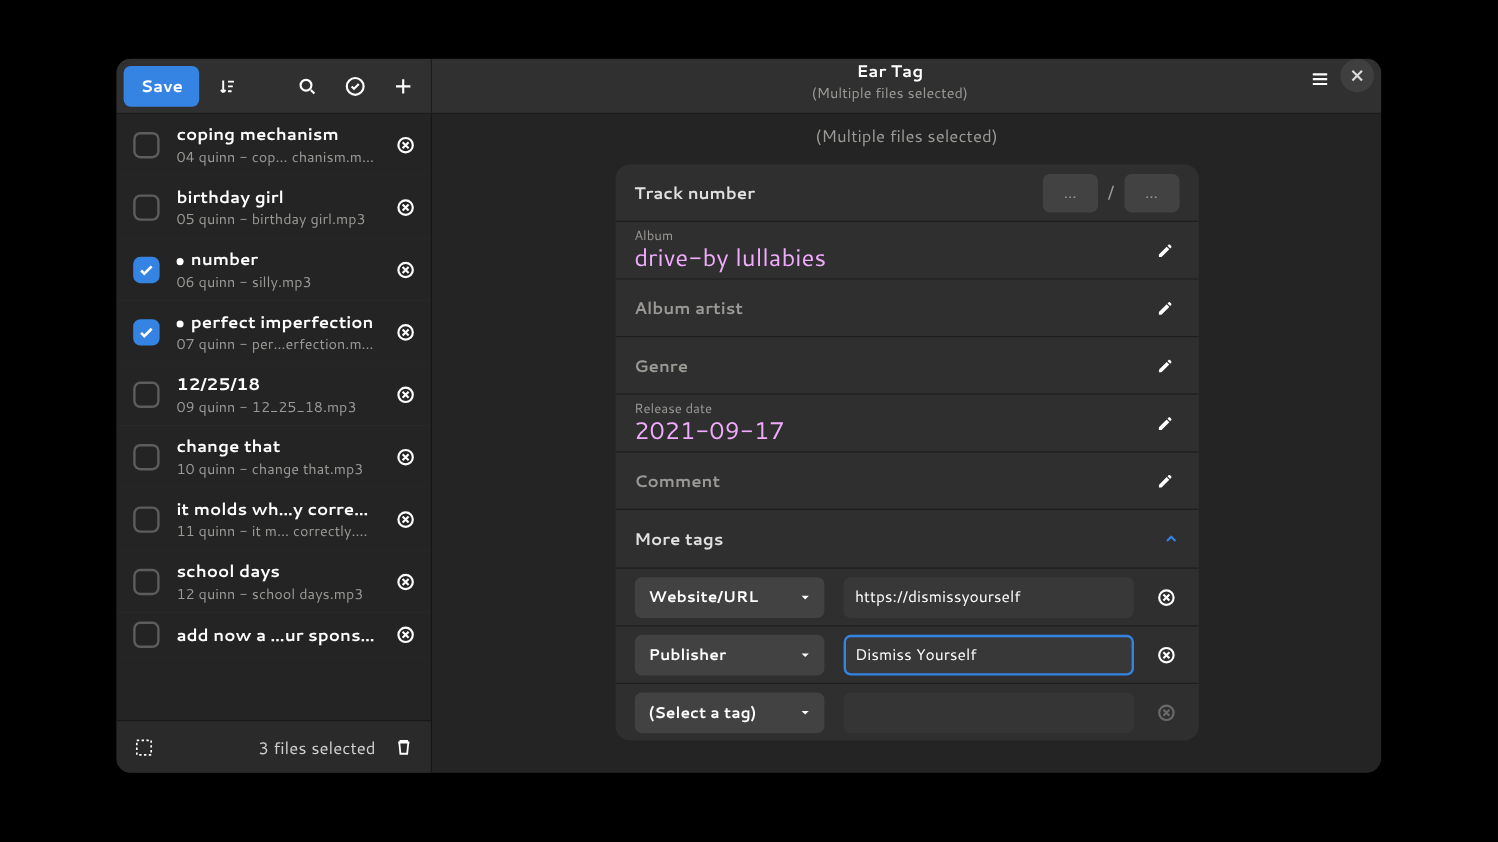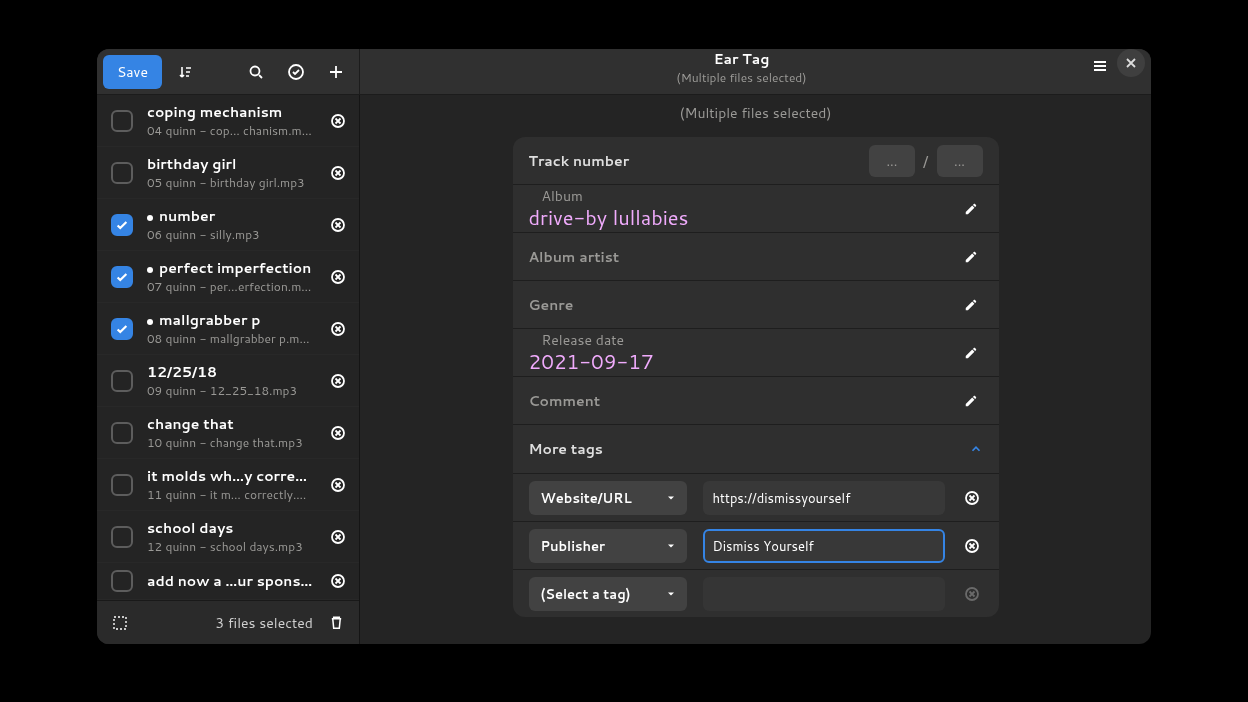--- a/index.html
+++ b/index.html
@@ -36,21 +36,21 @@
     width: 34px; height: 34px;
     border-radius: 6px;
     display: flex; align-items: center; justify-content: center;
     cursor: pointer; color: #fff;
   }
   .save-btn {
     background: #3584e4; color: #fff;
     padding: 0 14px; height: 34px;
     border-radius: 6px;
     display: flex; align-items: center; justify-content: center;
-    font-weight: 400; font-size: 14px;
+    font-weight: 700; font-size: 14px;
     cursor: pointer;
   }
   .spacer { flex: 1; }
   .title-block { text-align: center; flex:1;}
   .title { font-weight: 700; font-size: 14px; }
   .subtitle { font-size: 12px; color: #9a9996; }
   .close-btn {
     width: 28px; height: 28px; border-radius: 50%;
     background: #3f3f3f;
     display: flex; align-items: center; justify-content: center;
@@ -103,21 +103,21 @@
     overflow: hidden;
   }
   .row {
     height: 48px;
     display: flex; align-items: center;
     padding: 0 16px;
     border-bottom: 1px solid rgba(0,0,0,0.35);
   }
   .row-label-block { flex: 1; min-width: 0; }
   .row-label { font-size: 14px; color: #e0e0e0; font-weight: bold;}
-  .row-small-label { font-size: 14px; color: #9a9996; line-height: 1.2; margin-left: 13px;}
+  .row-small-label { font-size: 11px; color: #9a9996; line-height: 1.2;}
   .row-value { font-size: 20px; color: #f0abfc; line-height: 1.2;}
   .edit-icon { width: 24px; color: #fff; display:flex; justify-content:center;}
   .tracknum {
     display:flex; align-items:center; gap: 8px;
   }
   .numbox {
     width: 46px; height: 32px; background: #424242; border-radius: 6px;
     display:flex; align-items:center; justify-content:center;
     color: #9a9996; font-size: 13px;
   }
@@ -262,37 +262,20 @@
               <div class="file-sub">07 quinn - per…erfection.mp3</div>
             </div>
             <div class="remove-item">
               <svg width="16" height="16" viewBox="0 0 16 16" fill="none" stroke="#fff" stroke-width="1.8">
                 <circle cx="8" cy="8" r="6"></circle>
                 <path d="M5.5 5.5l5 5M10.5 5.5l-5 5"></path>
               </svg>
             </div>
           </div>
           <div class="file-item">
-            <div class="checkbox checked">
-              <svg width="14" height="14" viewBox="0 0 16 16" fill="none" stroke="#fff" stroke-width="2.5">
-                <path d="M3 8.5l3 3 7-7"></path>
-              </svg>
-            </div>
-            <div class="file-text">
-              <div class="file-title"><span class="dot"></span><span>mallgrabber p</span></div>
-              <div class="file-sub">08 quinn - mallgrabber p.mp3</div>
-            </div>
-            <div class="remove-item">
-              <svg width="16" height="16" viewBox="0 0 16 16" fill="none" stroke="#fff" stroke-width="1.8">
-                <circle cx="8" cy="8" r="6"></circle>
-                <path d="M5.5 5.5l5 5M10.5 5.5l-5 5"></path>
-              </svg>
-            </div>
-          </div>
-          <div class="file-item">
             <div class="checkbox "></div>
             <div class="file-text">
               <div class="file-title"><span>12/25/18</span></div>
               <div class="file-sub">09 quinn - 12_25_18.mp3</div>
             </div>
             <div class="remove-item">
               <svg width="16" height="16" viewBox="0 0 16 16" fill="none" stroke="#fff" stroke-width="1.8">
                 <circle cx="8" cy="8" r="6"></circle>
                 <path d="M5.5 5.5l5 5M10.5 5.5l-5 5"></path>
               </svg>

